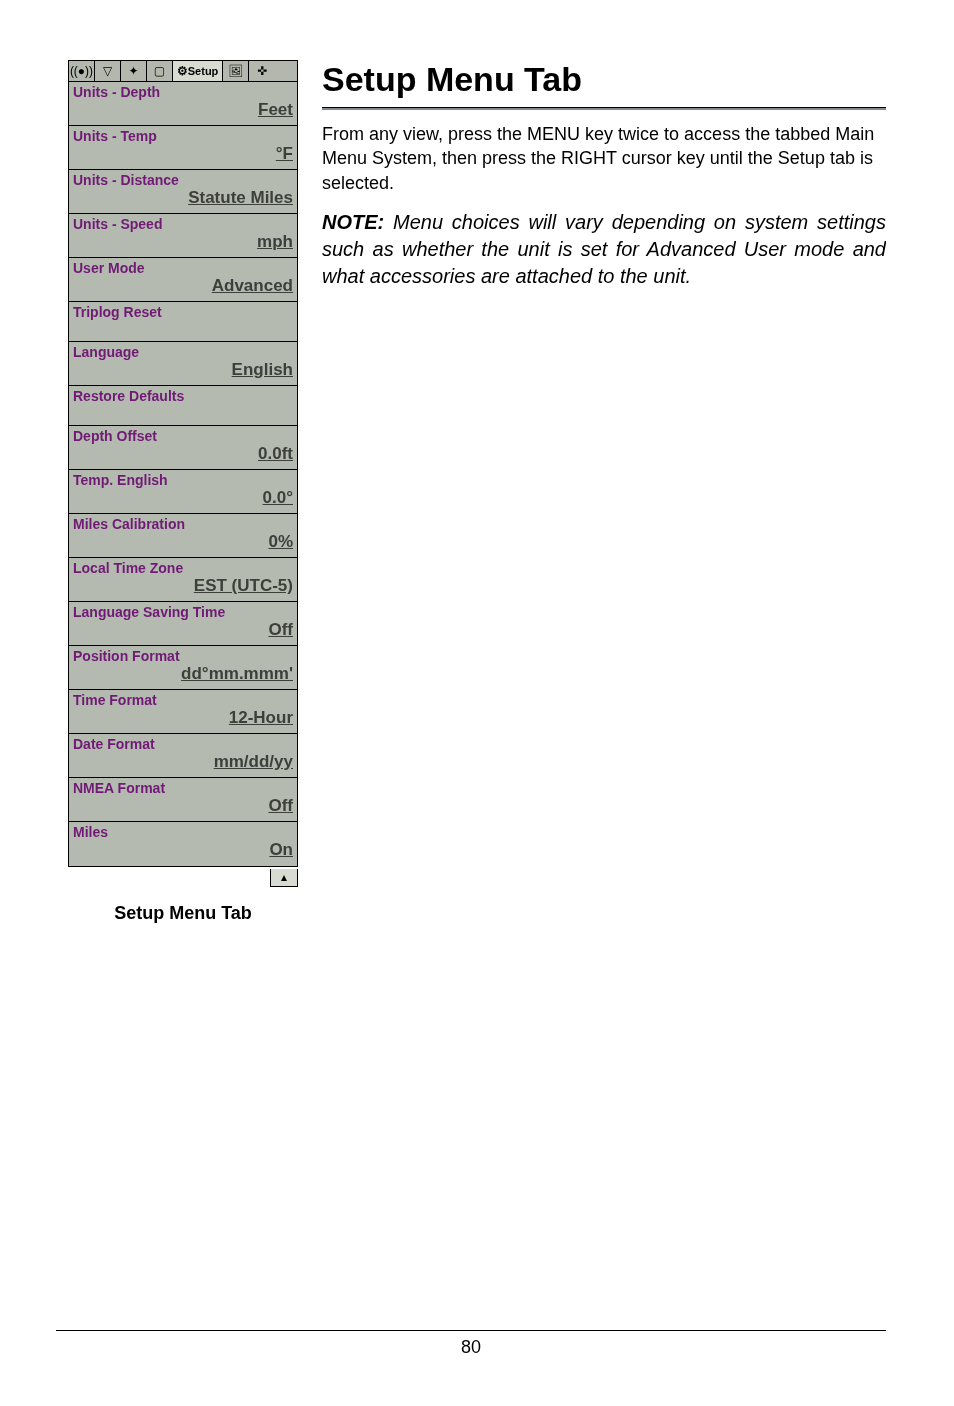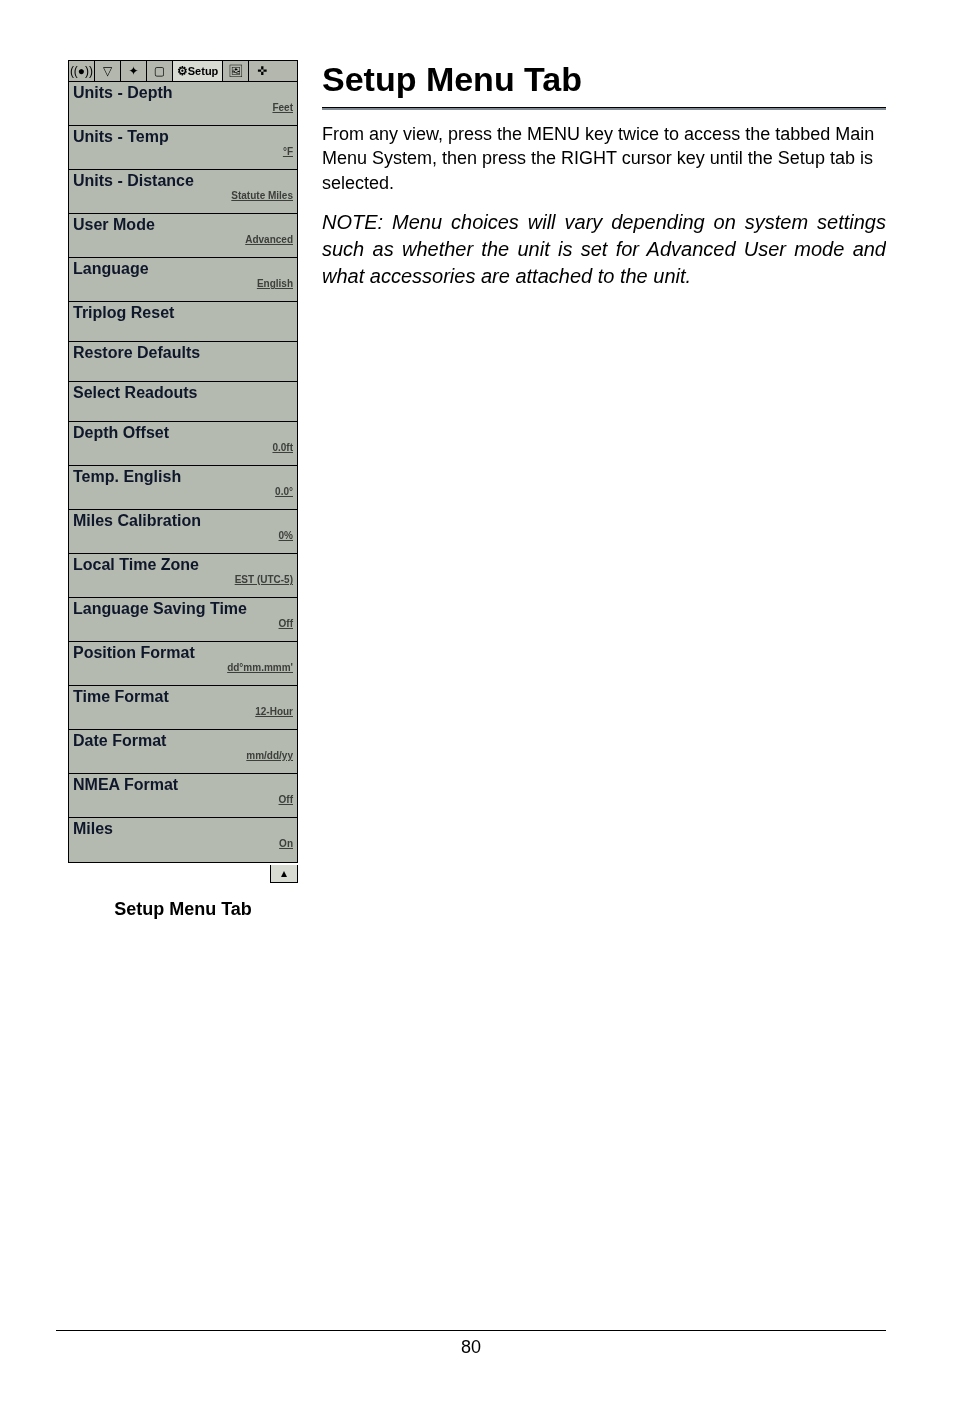--- a/index.html
+++ b/index.html
@@ -7,32 +7,32 @@
   .page { padding: 60px 68px 40px 68px; position: relative; height: 100%; }
   .left-col { float: left; width: 230px; margin-right: 24px; }
   .right-col { overflow: hidden; }
   .tabbar { display: flex; align-items: center; height: 22px; background: #b3b7ad; border: 1px solid #000; }
   .tabbar .tab { display: flex; align-items: center; justify-content: center; border-right: 1px solid #000; min-width: 26px; height: 100%; }
   .tabbar .tab.sel { background: #d7dbd2; font-size: 11px; font-weight: bold; color: #000; padding: 0 4px; }
   .tabbar .glyph { font-size: 12px; line-height: 1; }
   .menu { border: 1px solid #000; border-top: none; background: #b5bab1; }
   .row { border-bottom: 1px solid #000; padding: 2px 4px 2px 4px; min-height: 44px; }
   .row:last-child { border-bottom: none; }
-  .row .lbl { font-size: 16px; font-weight: bold; color: #0f172a; }
-  .row .val { text-align: right; font-size: 10px; font-weight: bold; color: #3c3f3a; text-decoration: underline; }
+  .row .lbl { font-size: 14px; font-weight: bold; color: #701a75; }
+  .row .val { text-align: right; font-size: 17px; font-weight: bold; color: #3c3f3a; text-decoration: underline; }
   .row.noval { min-height: 40px; }
   .scrollhint { text-align: right; }
   .scrollhint .box { display: inline-flex; align-items: center; justify-content: center; width: 28px; height: 18px; background: #d7dbd2; border: 1px solid #000; border-top: none; font-size: 12px; }
   .caption { text-align: center; font-size: 18px; font-weight: 600; margin-top: 16px; }
   h1.title { font-family: "Arial Black", Impact, sans-serif; font-weight: 900; font-size: 34px; margin-bottom: 8px; }
   .rule { height: 3px; background: linear-gradient(#000 0 1px, #7f8a92 1px 3px); margin-bottom: 12px; }
   p.body { font-size: 18px; line-height: 1.35; text-align: left; margin-bottom: 14px; }
   .just { text-align: justify; }
   p.note { font-size: 20px; font-style: italic; line-height: 1.35; text-align: justify; }
-  p.note .lead { font-weight: normal; }
+  p.note .lead { font-weight: bold; }
   .footer { position: absolute; left: 56px; right: 68px; bottom: 48px; text-align: center; border-top: 1px solid #000; padding-top: 6px; font-size: 18px; }
 </style>
 </head>
 <body>
 
 <div class="page">
   <div class="left-col">
     <div class="tabbar">
       <div class="tab">
           <span class="glyph">((●))</span>
@@ -65,35 +65,36 @@
         </div>
         <div class="row">
           <div class="lbl">Units - Temp</div>
           <div class="val">°F</div>
         </div>
         <div class="row">
           <div class="lbl">Units - Distance</div>
           <div class="val">Statute Miles</div>
         </div>
         <div class="row">
+          <div class="lbl">Units - Speed</div>
+          <div class="val">mph</div>
+        </div>
+        <div class="row">
           <div class="lbl">User Mode</div>
           <div class="val">Advanced</div>
+        </div>
+        <div class="row noval">
+          <div class="lbl">Triplog Reset</div>
         </div>
         <div class="row">
           <div class="lbl">Language</div>
           <div class="val">English</div>
         </div>
         <div class="row noval">
-          <div class="lbl">Triplog Reset</div>
-        </div>
-        <div class="row noval">
           <div class="lbl">Restore Defaults</div>
-        </div>
-        <div class="row noval">
-          <div class="lbl">Select Readouts</div>
         </div>
         <div class="row">
           <div class="lbl">Depth Offset</div>
           <div class="val">0.0ft</div>
         </div>
         <div class="row">
           <div class="lbl">Temp. English</div>
           <div class="val">0.0°</div>
         </div>
         <div class="row">

